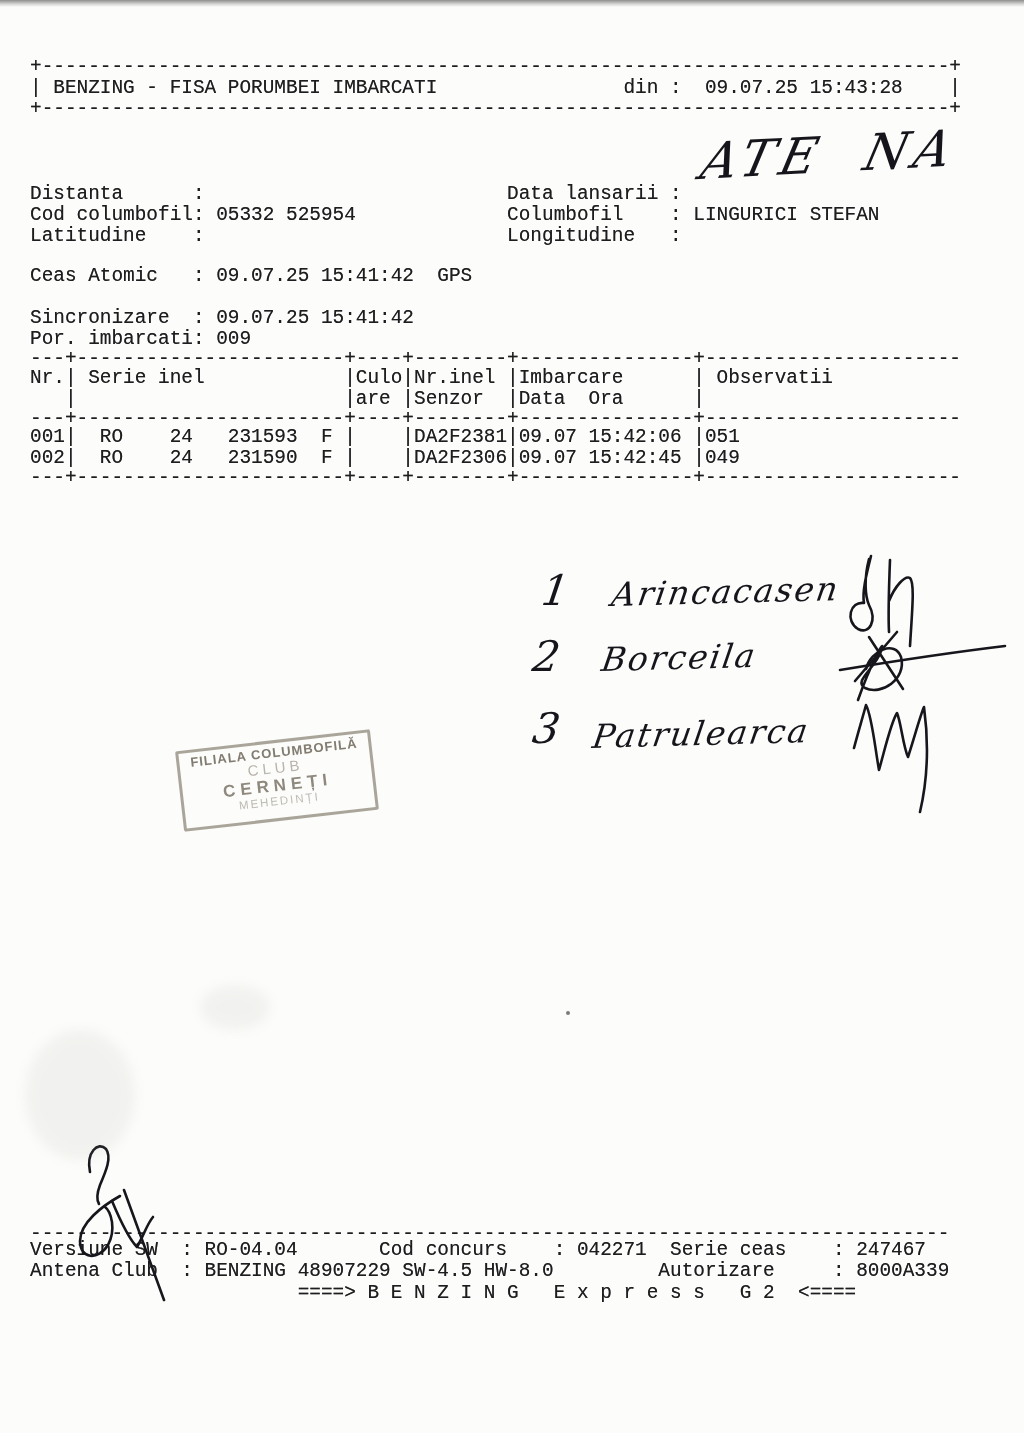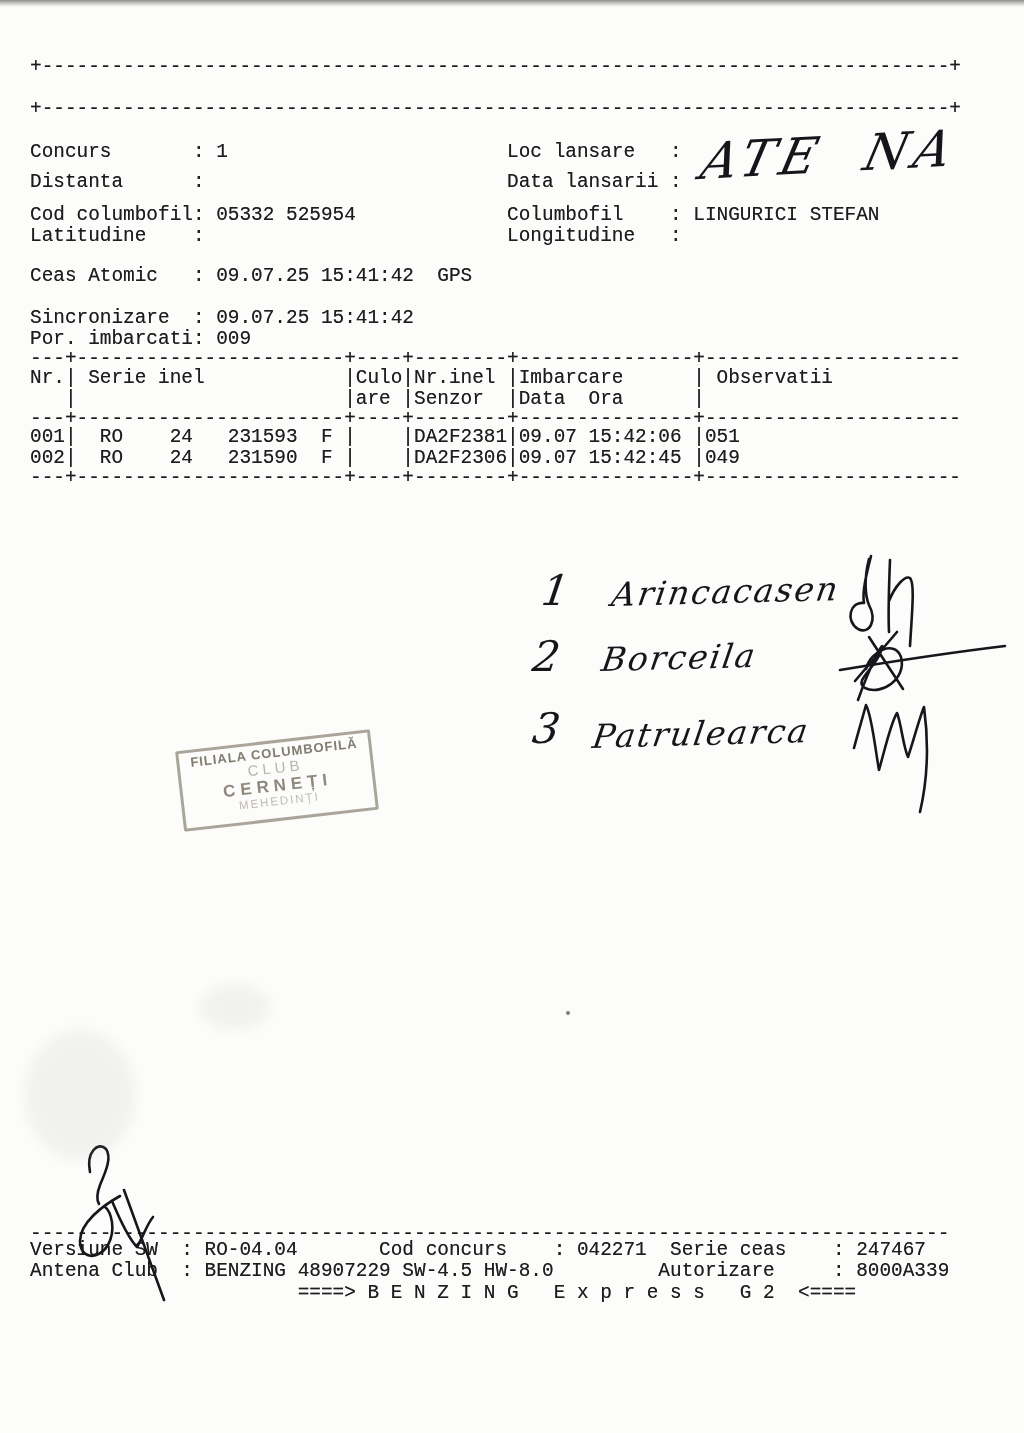--- a/index.html
+++ b/index.html
@@ -47,24 +47,24 @@
             background:#9a9a94; opacity:.10; }
 </style>
 </head>
 <body>
 
 <div class="page">
 
   <div class="scan-edge"></div>
 
   <div class="pl" style="top:57px">+------------------------------------------------------------------------------+</div>
+  <div class="pl" style="top:78px">| BENZING - FISA PORUMBEI IMBARCATI                din :  09.07.25 15:43:28    |</div>
   <div class="pl" style="top:99px">+------------------------------------------------------------------------------+</div>
 
-  <div class="pl" style="top:142px">Concurs       : 1                        Loc lansare   :</div>
-  <div class="pl" style="top:172px">Distanta      :                          Data lansarii :</div>
+  <div class="pl" style="top:184px">Distanta      :                          Data lansarii :</div>
   <div class="pl" style="top:205px">Cod columbofil: 05332 525954             Columbofil    : LINGURICI STEFAN</div>
   <div class="pl" style="top:226px">Latitudine    :                          Longitudine   :</div>
 
   <div class="pl" style="top:266px">Ceas Atomic   : 09.07.25 15:41:42  GPS</div>
   <div class="pl" style="top:308px">Sincronizare  : 09.07.25 15:41:42</div>
   <div class="pl" style="top:329px">Por. imbarcati: 009</div>
 
   <div class="pl" style="top:349px">---+-----------------------+----+--------+---------------+----------------------</div>
   <div class="pl" style="top:368px">Nr.| Serie inel            |Culo|Nr.inel |Imbarcare      | Observatii</div>
   <div class="pl" style="top:389px">   |                       |are |Senzor  |Data  Ora      |</div>

